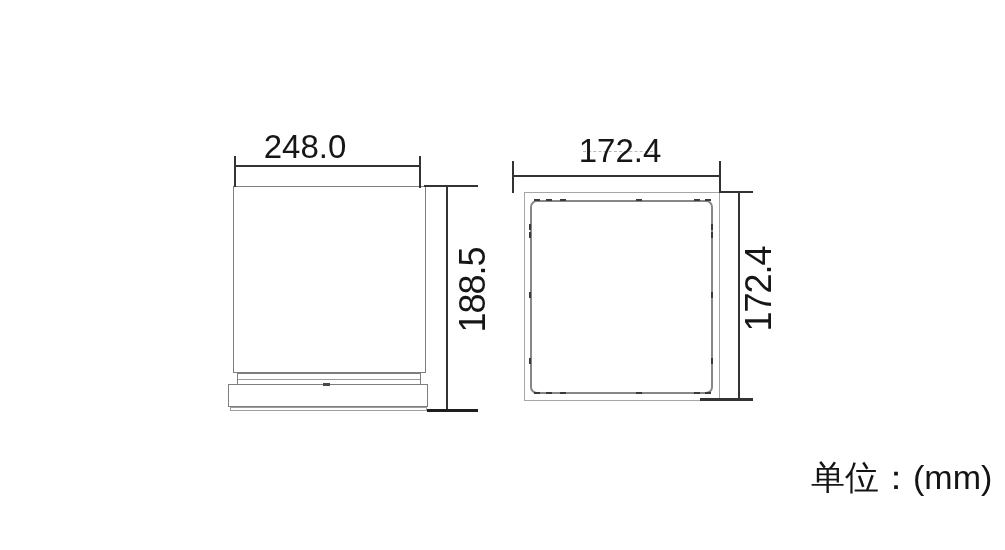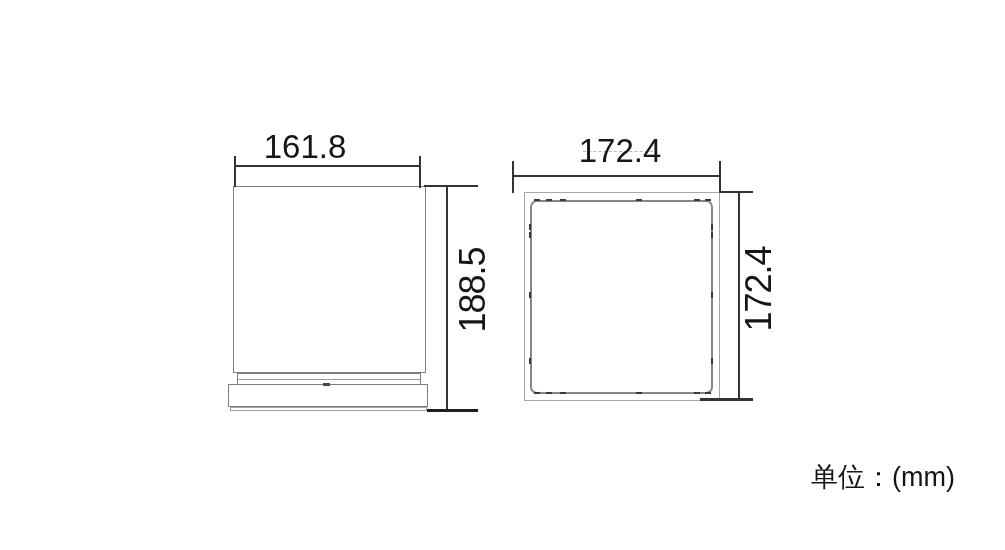--- a/index.html
+++ b/index.html
@@ -20,21 +20,21 @@
     text-align:center;white-space:nowrap;
   }
   .dim-num.v{
     font-size:36px;line-height:36px;letter-spacing:-1px;
     transform:rotate(-90deg);
   }
   .centerline{position:absolute;border-top:1.5px dashed #b9b9b9;height:0;}
   .mark{position:absolute;background:#3a3a3a;}
   .notch{position:absolute;background:#4a4a4a;}
   .unit{
-    position:absolute;color:#141414;font-size:27px;line-height:32px;white-space:nowrap;
+    position:absolute;color:#141414;font-size:34px;line-height:32px;white-space:nowrap;
   }
 </style>
 </head>
 <body>
 
 <div id="canvas">
 
   <div>
 
     <div class="orect" style="left:233px;top:186px;width:193px;height:187px;"></div>
@@ -44,21 +44,21 @@
 
     <div class="orect" style="left:228px;top:384px;width:200px;height:23px;border-width:1.3px;"></div>
 
     <div class="orect" style="left:230px;top:407px;width:197px;height:4px;border-width:1px;border-color:#9e9e9e;"></div>
 
     <div class="notch" style="left:323px;top:383px;width:7px;height:2.5px;"></div>
 
     <div class="dim" style="left:235px;top:165px;width:186px;height:2px;"></div>
     <div class="dim" style="left:234px;top:156px;width:2px;height:31px;"></div>
     <div class="dim" style="left:419px;top:156px;width:2px;height:32px;"></div>
-    <div class="dim-num" style="left:215px;top:130px;width:180px;">161.8</div>
+    <div class="dim-num" style="left:215px;top:130px;width:180px;">248.0</div>
 
     <div class="dim" style="left:424px;top:185px;width:54px;height:2px;"></div>
     <div class="dim" style="left:446px;top:186px;width:2px;height:225px;"></div>
     <div class="dim black" style="left:427px;top:409px;width:51px;height:3px;"></div>
     <div class="dim-num v" style="left:393px;top:272px;width:160px;height:36px;">188.5</div>
   </div>
 
   <div id="panel-view">
 
     <div class="orect light" style="left:524px;top:192px;width:196px;height:209px;"></div>

